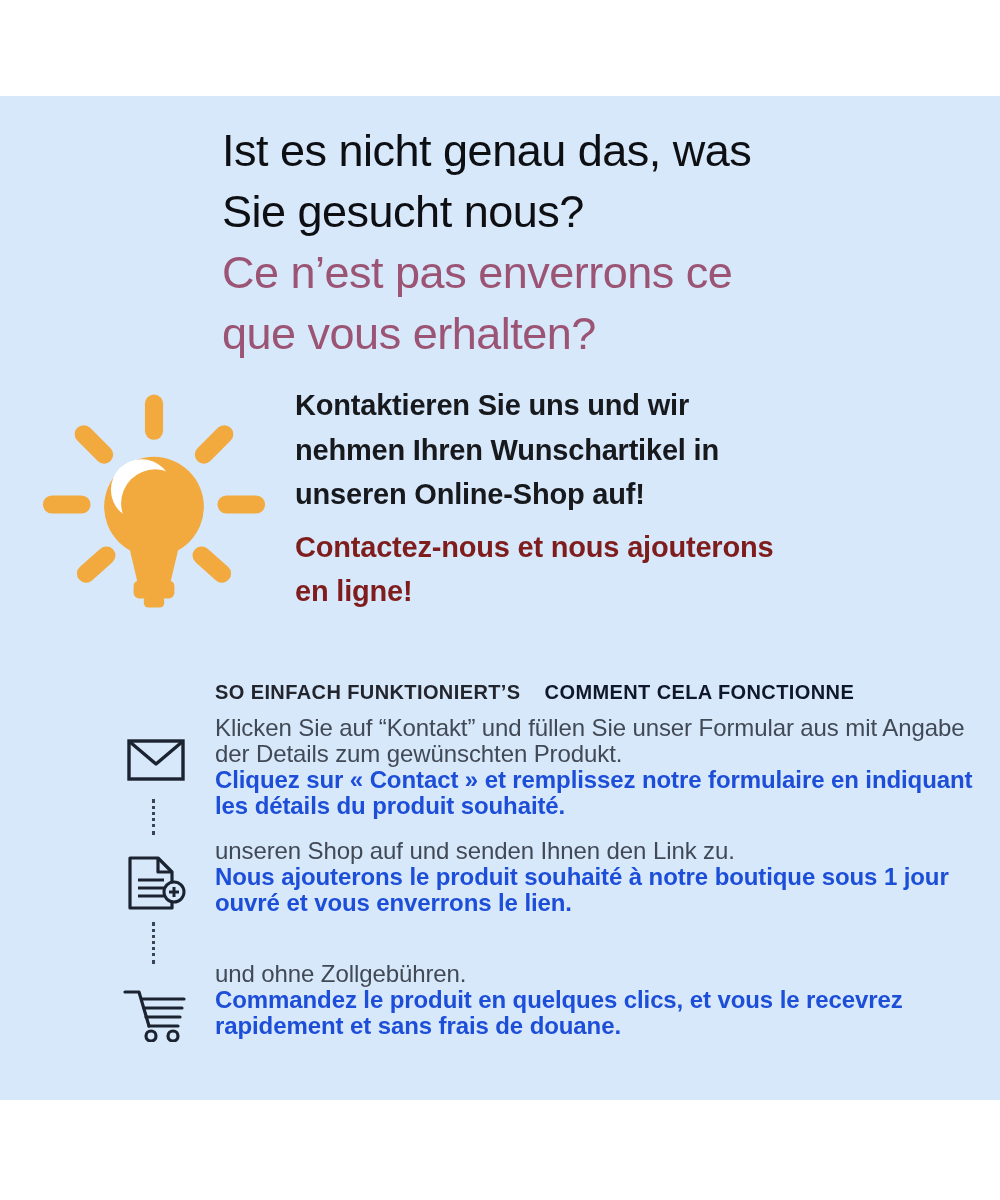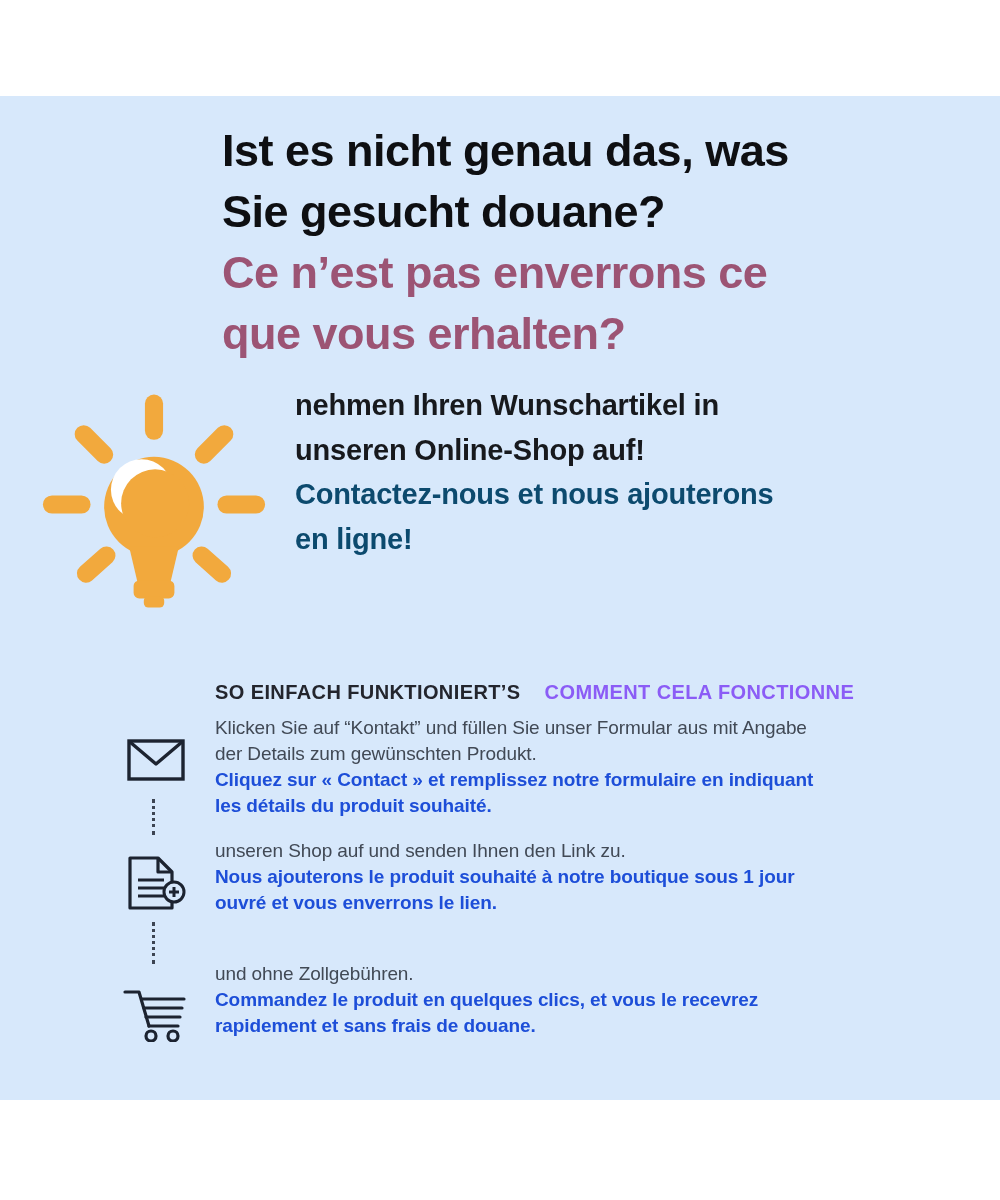--- a/index.html
+++ b/index.html
@@ -8,62 +8,62 @@
     font-family:"Liberation Sans", sans-serif;
     -webkit-font-smoothing:antialiased;
   }
   .panel{
     position:absolute;left:0;top:96px;width:1000px;height:1004px;
     background:#d7e8fb;
   }
   
   .headline{
     position:absolute;left:222px;top:120px;width:720px;
-    font-size:45px;font-weight:700;line-height:61px;letter-spacing:-0.5px;
+    font-size:45px;font-weight:400;line-height:61px;letter-spacing:-0.5px;
     color:#0e0f12;
   }
   .headline .fr{color:#9c5474;}
   
   .bulb{position:absolute;left:40px;top:390px;width:228px;height:238px;}
   
   .intro{
     position:absolute;left:295px;top:383px;width:600px;
     font-size:29px;font-weight:600;line-height:44.5px;color:#17191d;
     letter-spacing:-0.2px;
   }
-  .intro .fr{color:#0c4a6e;}
+  .intro .fr{color:#7f1d1d;margin-top:8px;}
   
   .how-title{
     position:absolute;left:215px;top:681px;display:flex;gap:24px;
     font-size:20px;font-weight:700;letter-spacing:0.4px;color:#23252d;
     white-space:nowrap;
   }
-  .how-title .fr{color:#8b5cf6;}
+  .how-title .fr{color:#0f172a;}
   .step-text{
     position:absolute;left:215px;width:760px;
-    font-size:19px;line-height:26px;color:#414955;font-weight:400;
+    font-size:24px;line-height:26px;color:#414955;font-weight:400;
     letter-spacing:-0.1px;
   }
   .step-text .fr{color:#1d4ed8;font-weight:700;}
   .step-icon{position:absolute;}
   .connector{
     position:absolute;left:152px;width:0;
     border-left:3px dotted #3c4452;
   }
   svg{display:block;}
 </style>
 </head>
 <body>
 
 <div class="panel"></div>
 
 <div class="headline">
   <div class="de">
       <div>Ist es nicht genau das, was</div>
-      <div>Sie gesucht douane?</div>
+      <div>Sie gesucht nous?</div>
     </div>
   <div class="fr">
       <div>Ce n’est pas enverrons ce</div>
       <div>que vous erhalten?</div>
     </div>
 </div>
 
 <div class="bulb">
   <svg width="228" height="238" viewBox="0 0 200 210">
     <g stroke="#f2a93d" stroke-width="16" stroke-linecap="round">
@@ -79,20 +79,21 @@
     <circle cx="89" cy="88" r="27" fill="#ffffff"></circle>
     <circle cx="101" cy="100" r="30" fill="#f2a93d"></circle>
     <path d="M78 138 L122 138 L114 172 L86 172 Z" fill="#f2a93d"></path>
     <rect x="82" y="168" width="36" height="16" rx="5" fill="#f2a93d"></rect>
     <rect x="91" y="182" width="18" height="10" rx="4" fill="#f2a93d"></rect>
   </svg>
 </div>
 
 <div class="intro">
   <div class="de">
+      <div>Kontaktieren Sie uns und wir</div>
       <div>nehmen Ihren Wunschartikel in</div>
       <div>unseren Online-Shop auf!</div>
     </div>
   <div class="fr">
       <div>Contactez-nous et nous ajouterons</div>
       <div>en ligne!</div>
     </div>
 </div>
 
 <div class="how-title">

